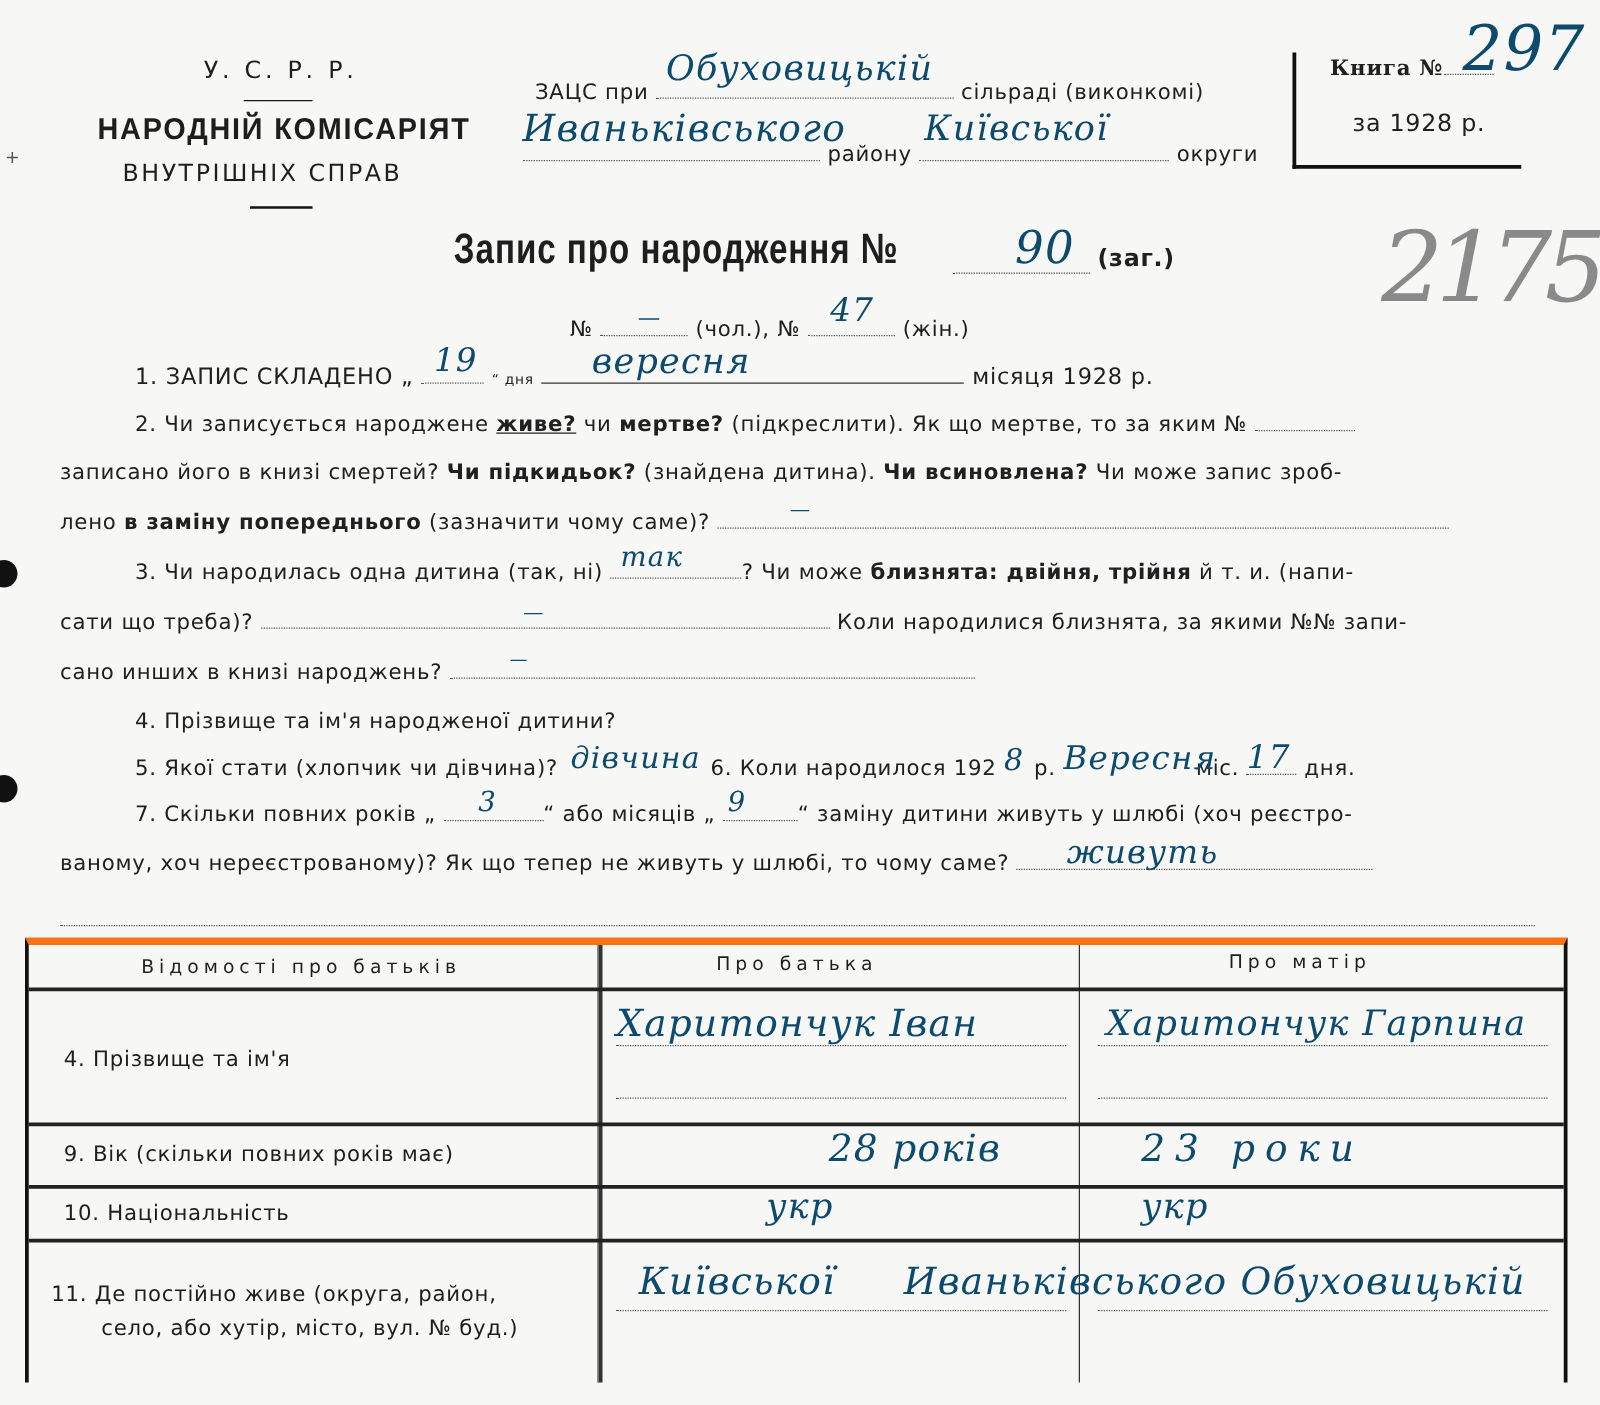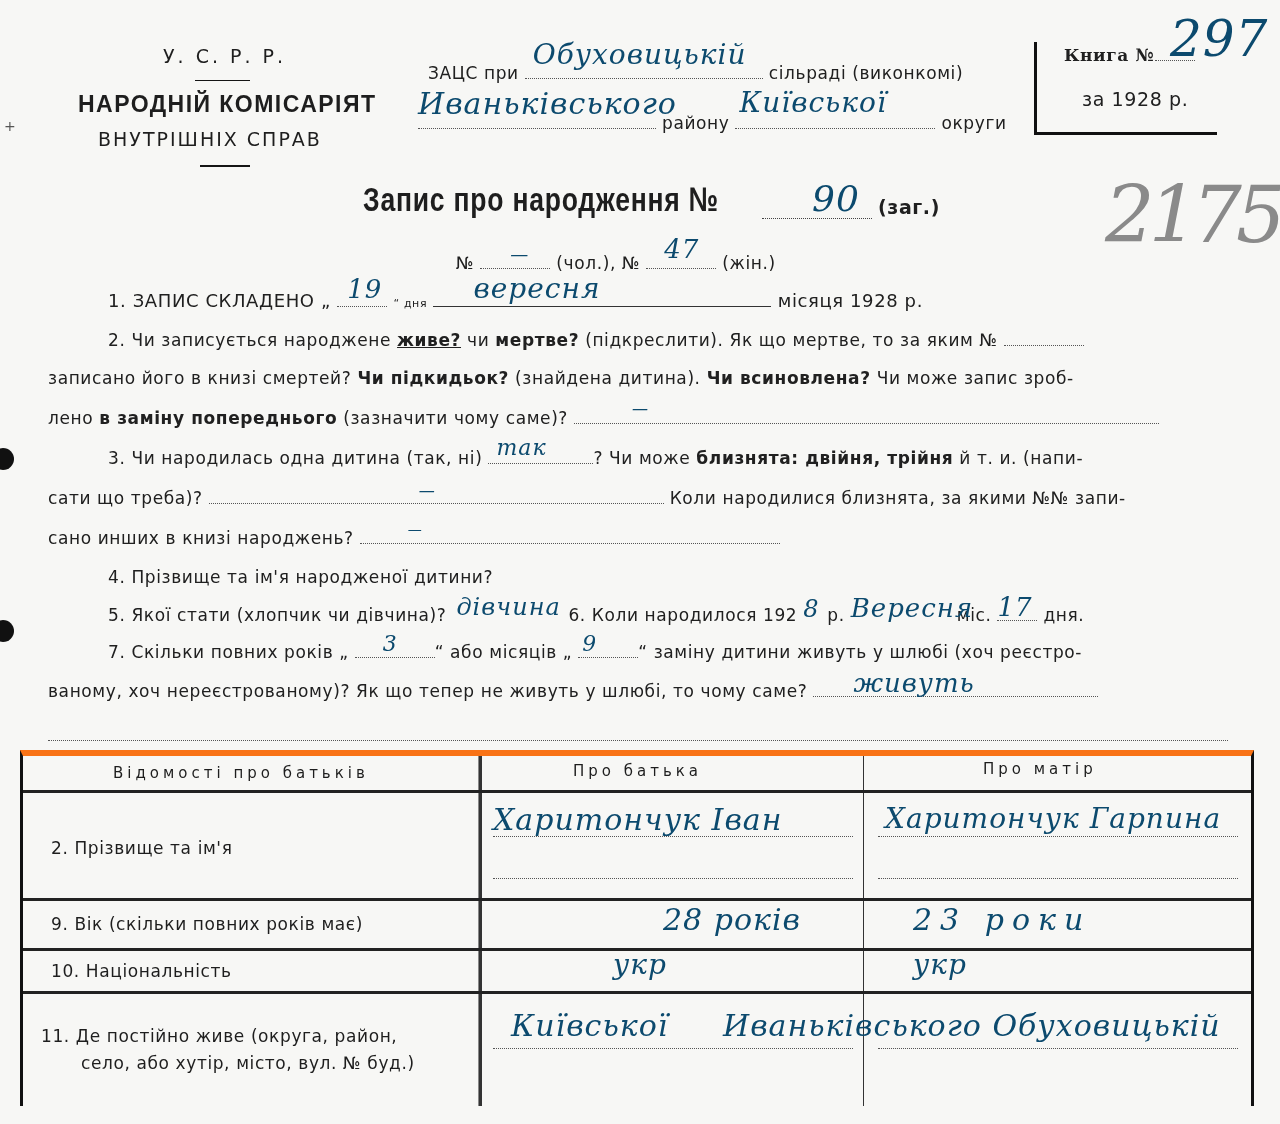--- a/index.html
+++ b/index.html
@@ -200,21 +200,21 @@
 
 <div class="tbl">
   <div class="vline" style="left:455px;"></div>
   <div class="vline" style="left:840px;width:1px;background:#333;border:none;"></div>
 
   <div class="th" style="left:90px;top:8px;">Відомості про батьків</div>
   <div class="th" style="left:550px;top:6px;">Про батька</div>
   <div class="th" style="left:960px;top:4px;">Про матір</div>
   <div class="hline" style="top:34px;"></div>
 
-  <div class="row-label" style="left:28px;top:82px;">2. Прізвище та ім'я</div>
+  <div class="row-label" style="left:28px;top:82px;">4. Прізвище та ім'я</div>
   <div class="cell-hand hand" style="left:470px;top:46px;">Харитончук Іван</div>
   <div class="cell-hand hand" style="left:862px;top:46px;font-size:28px;">Харитончук Гарпина</div>
   <div class="abs" style="left:470px;top:80px;width:360px;border-bottom:1px dotted #555;"></div>
   <div class="abs" style="left:855px;top:80px;width:360px;border-bottom:1px dotted #555;"></div>
   <div class="abs" style="left:470px;top:122px;width:360px;border-bottom:1px dotted #555;"></div>
   <div class="abs" style="left:855px;top:122px;width:360px;border-bottom:1px dotted #555;"></div>
   <div class="hline" style="top:142px;"></div>
 
   <div class="row-label" style="left:28px;top:158px;">9. Вік (скільки повних років має)</div>
   <div class="cell-hand hand" style="left:640px;top:146px;">28 років</div>

